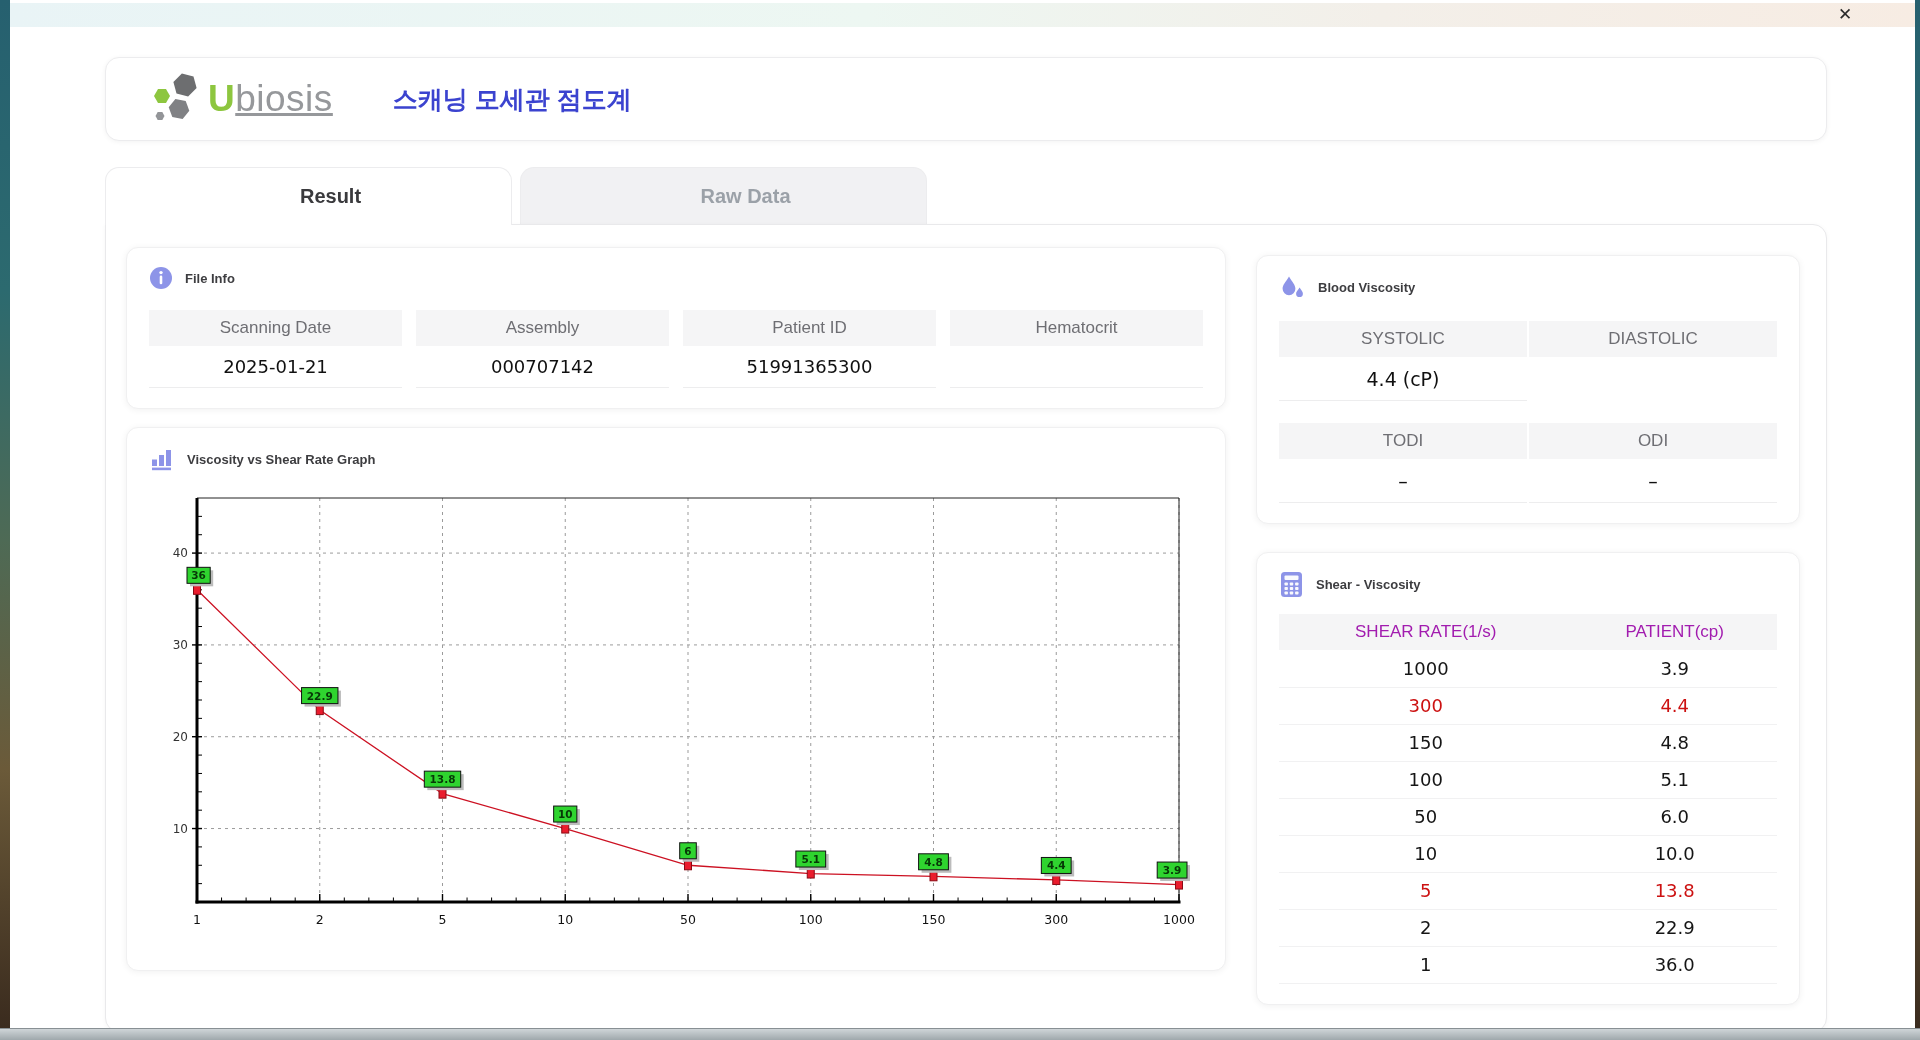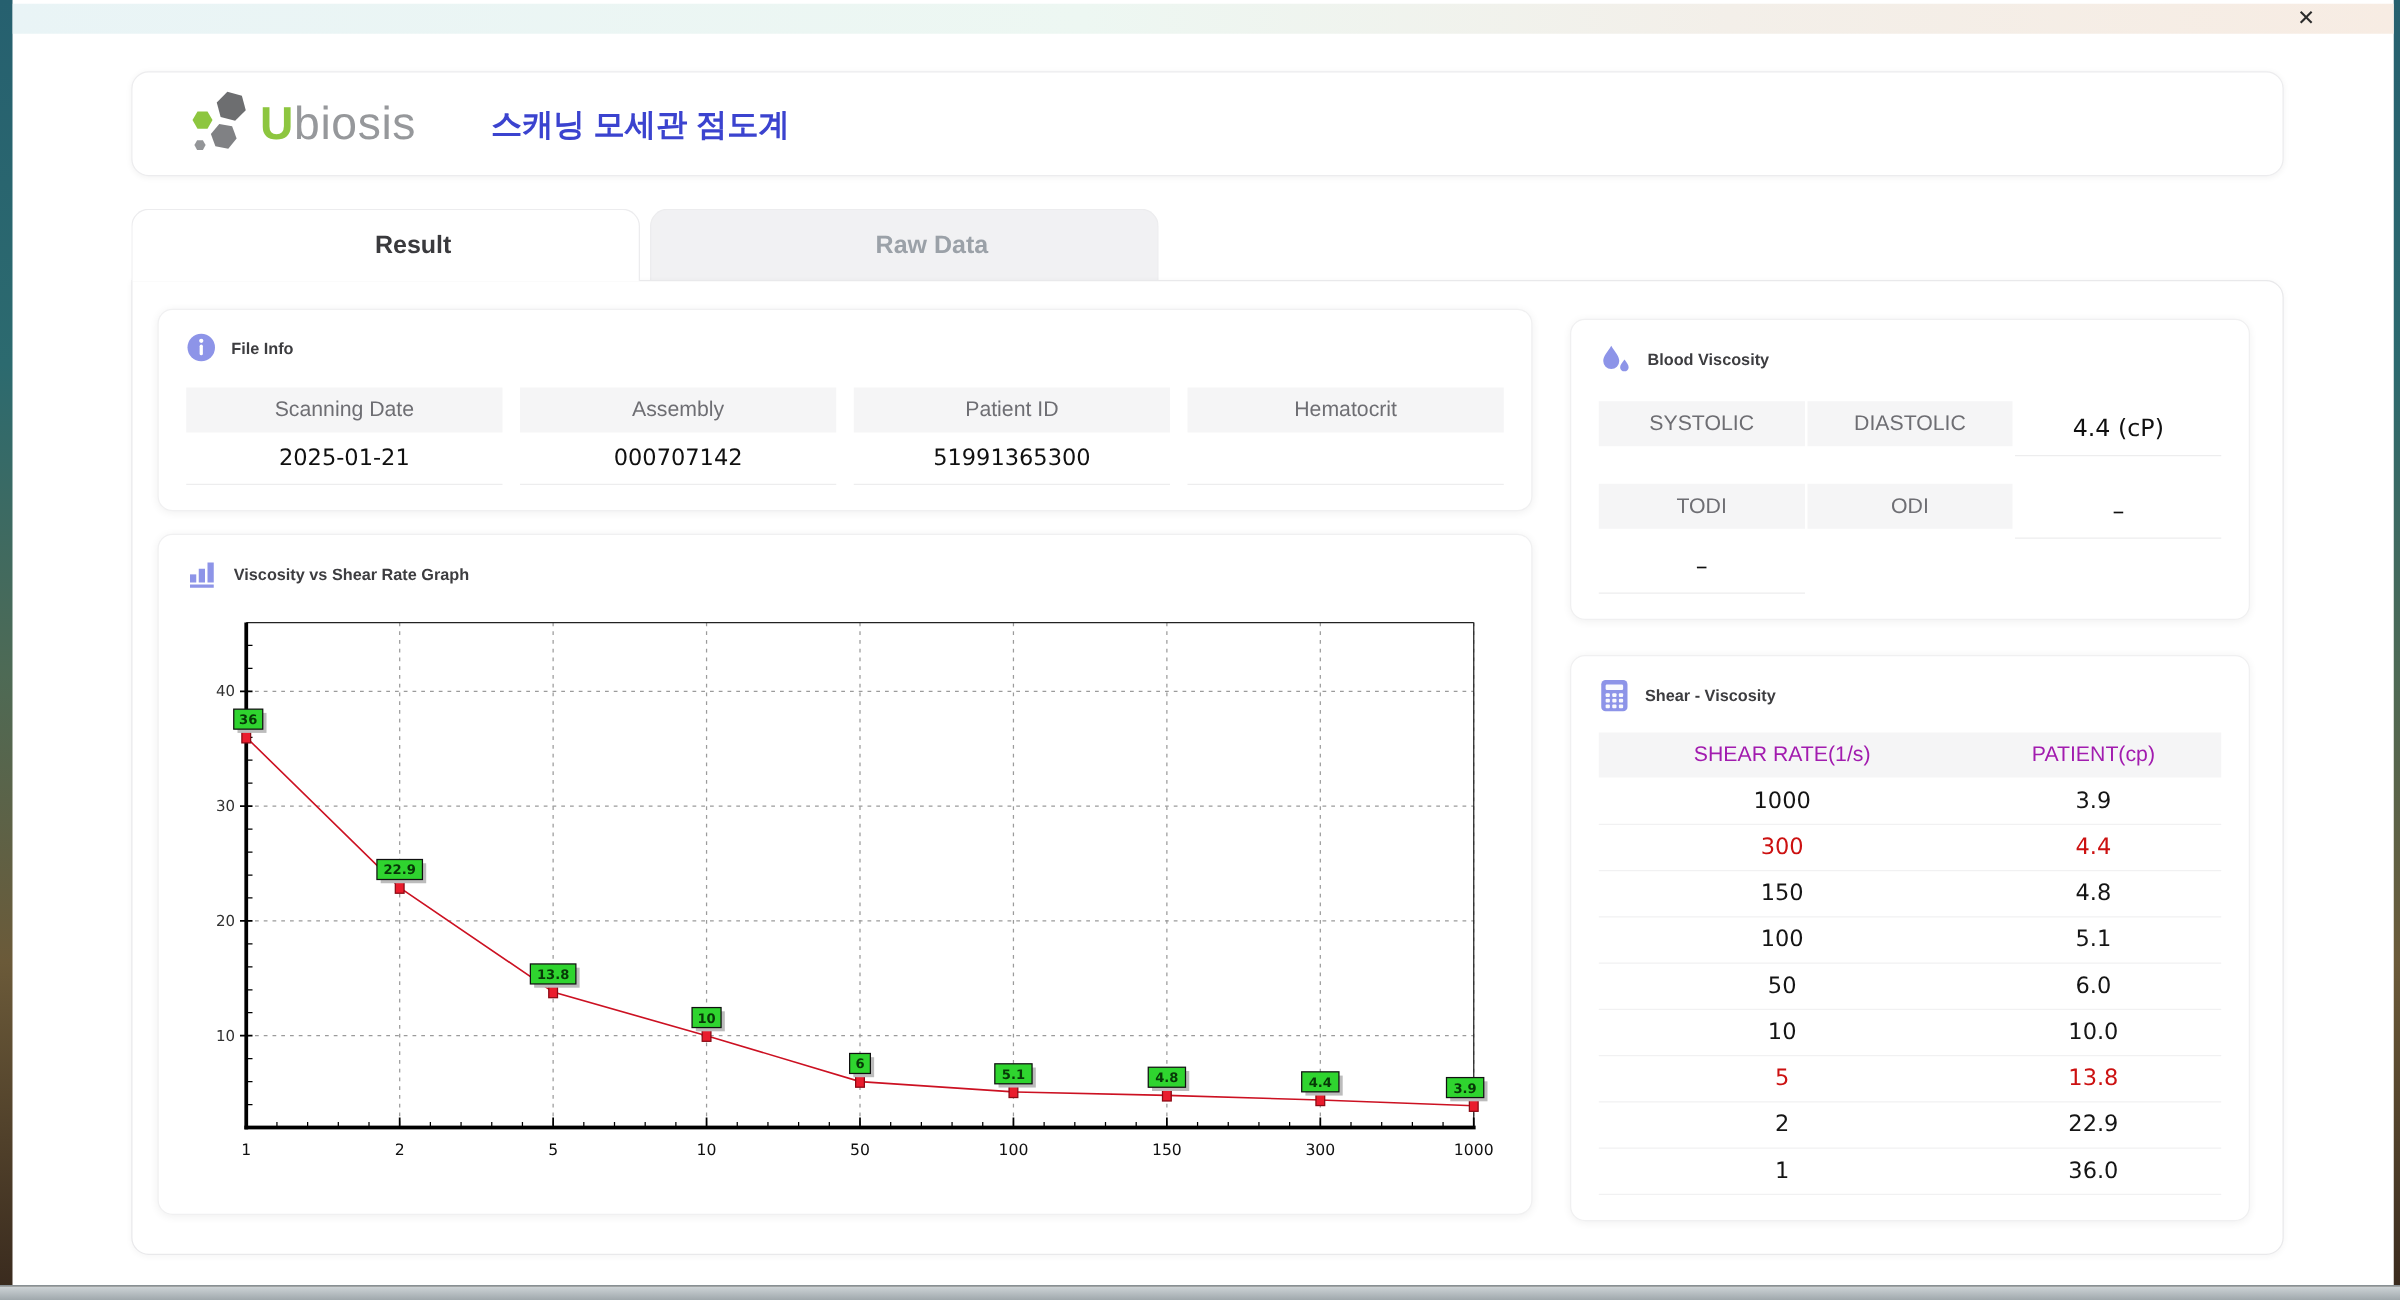--- a/index.html
+++ b/index.html
@@ -24,21 +24,21 @@
   .page { padding:30px 88px 0 95px; }
 
   .header-card {
     height:84px; border:1px solid #ececee; border-radius:14px;
     box-shadow:0 1px 5px rgba(0,0,0,.05);
     display:flex; align-items:center; padding:0 44px; background:#fff;
   }
   .logo { display:flex; align-items:center; }
   .logo-text { font-size:37px; letter-spacing:.5px; margin-left:4px; }
   .logo-u { color:#8dc63f; font-weight:700; }
-  .logo-rest { color:#96989b; font-weight:500; }
+  .logo-rest { color:#96989b; font-weight:500;text-decoration:underline; }
   .app-title { margin-left:60px; color:#3b43cf; font-size:25px; font-weight:700; }
 
   .tabs { display:flex; margin-top:26px; gap:8px; }
   .tab {
     width:407px; height:58px; display:flex; align-items:center; justify-content:center;
     font-size:20px; font-weight:700; border-radius:14px 14px 0 0; cursor:pointer;padding-left:44px;
   }
   .tab.active { background:#fff; border:1px solid #ececee; border-bottom:none; color:#3a3a3d; position:relative; z-index:2; }
   .tab.inactive { background:#f1f1f3; border:1px solid #ececee; border-bottom:none; color:#9ba1a8; }
 
@@ -59,21 +59,21 @@
   .panel-title .ticon { display:flex; align-items:center; }
 
   .fields { display:flex; gap:14px; margin-top:20px; }
   .field { flex:1; }
   .field-h { background:#f5f5f6; height:36px; line-height:36px; text-align:center; color:#6e6e73; font-size:17px; }
   .field-v { height:42px; line-height:42px; text-align:center; color:#101010; font-size:18px; border-bottom:1px solid #ededee; font-family:"DejaVu Sans", sans-serif; }
 
   .graph-panel { margin-top:18px; }
   .chart-wrap { margin-top:14px; }
 
-  .bv-grid { display:grid; grid-template-columns:1fr 1fr 1fr; column-gap:2px; margin-top:20px; }
+  .bv-grid { display:grid; grid-template-columns:1fr 1fr; column-gap:2px; margin-top:20px; }
   .bv-grid.second { margin-top:22px; }
   .bv-h { background:#f5f5f6; height:36px; line-height:36px; text-align:center; color:#6e6e73; font-size:17px; }
   .bv-v { height:44px; line-height:44px; text-align:center; color:#101010; font-size:19px; border-bottom:1px solid #ededee; font-family:"DejaVu Sans", sans-serif; }
 
   .shear-panel { margin-top:28px; }
   table.shear { width:100%; border-collapse:collapse; margin-top:16px; }
   table.shear th { background:#f5f5f6; height:36px; font-size:17px; color:#a21caf; font-weight:500; }
   table.shear td { height:37px; text-align:center; font-size:18px; color:#151515; border-bottom:1px solid #f1f1f2; font-family:"DejaVu Sans", sans-serif; }
   table.shear tr.hl td { color:#cc1111; }
 

